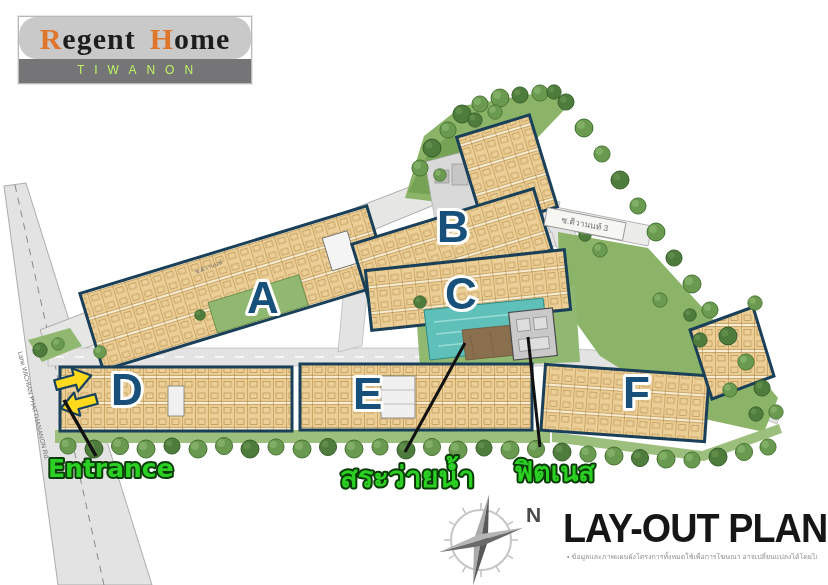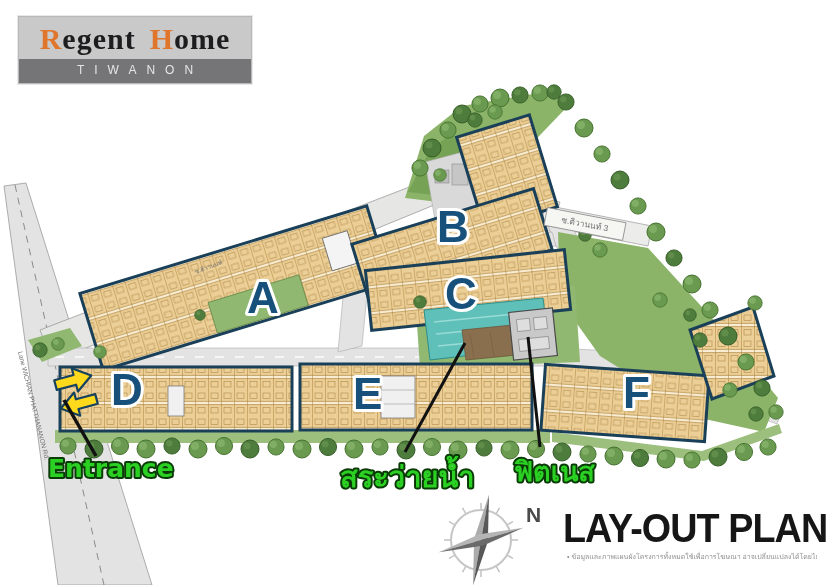--- a/index.html
+++ b/index.html
@@ -2,24 +2,24 @@
 <html><head>
 <meta charset="utf-8">
 <style>
   html,body{margin:0;padding:0;background:#fff;}
   .stage{position:relative;width:828px;height:585px;background:#ffffff;overflow:hidden;
          font-family:"Liberation Sans",sans-serif;}
   .stage svg{position:absolute;left:0;top:0;}
   
   .logo{position:absolute;left:18px;top:16px;width:232px;border:1px solid #b8b8b8;box-shadow:0 0 0 1px #e8e8e8;}
   .logo-top{background:#c9c9c9;text-align:center;padding:5px 15px 3px;
-            font-family:"Liberation Serif",serif;font-weight:bold;font-size:30px;color:#1d1d1f;letter-spacing:1px;}
+            font-family:"Liberation Serif",serif;font-weight:bold;font-size:30px;color:#1d1d1f;letter-spacing:1px;border-radius:18px;}
   .logo-top .o{color:#e0762c;}
   .logo-top .gap{display:inline-block;width:14px;}
-  .logo-bar{background:#757577;color:#e5e5e5;text-align:center;font-size:12px;
+  .logo-bar{background:#757577;color:#bef264;text-align:center;font-size:12px;
             letter-spacing:10px;text-indent:10px;padding:4px 0 6px;}
   
   .title-main{position:absolute;left:563px;top:505px;font-size:41px;font-weight:bold;color:#161616;
               letter-spacing:-1px;transform:scaleX(.92);transform-origin:left top;white-space:nowrap;}
   .title-note{position:absolute;left:567px;top:551px;font-size:7px;color:#8f8f8f;width:250px;white-space:nowrap;overflow:hidden;}
   
   .bl{font-family:"Liberation Sans",sans-serif;font-weight:bold;font-size:44px;fill:#17507a;
       stroke:#ffffff;stroke-width:6px;paint-order:stroke;stroke-linejoin:round;}
   .green-label{font-family:"DejaVu Sans",sans-serif;font-weight:bold;fill:#2bd122;
       stroke:#0a3a06;stroke-width:4px;paint-order:stroke;stroke-linejoin:round;}

